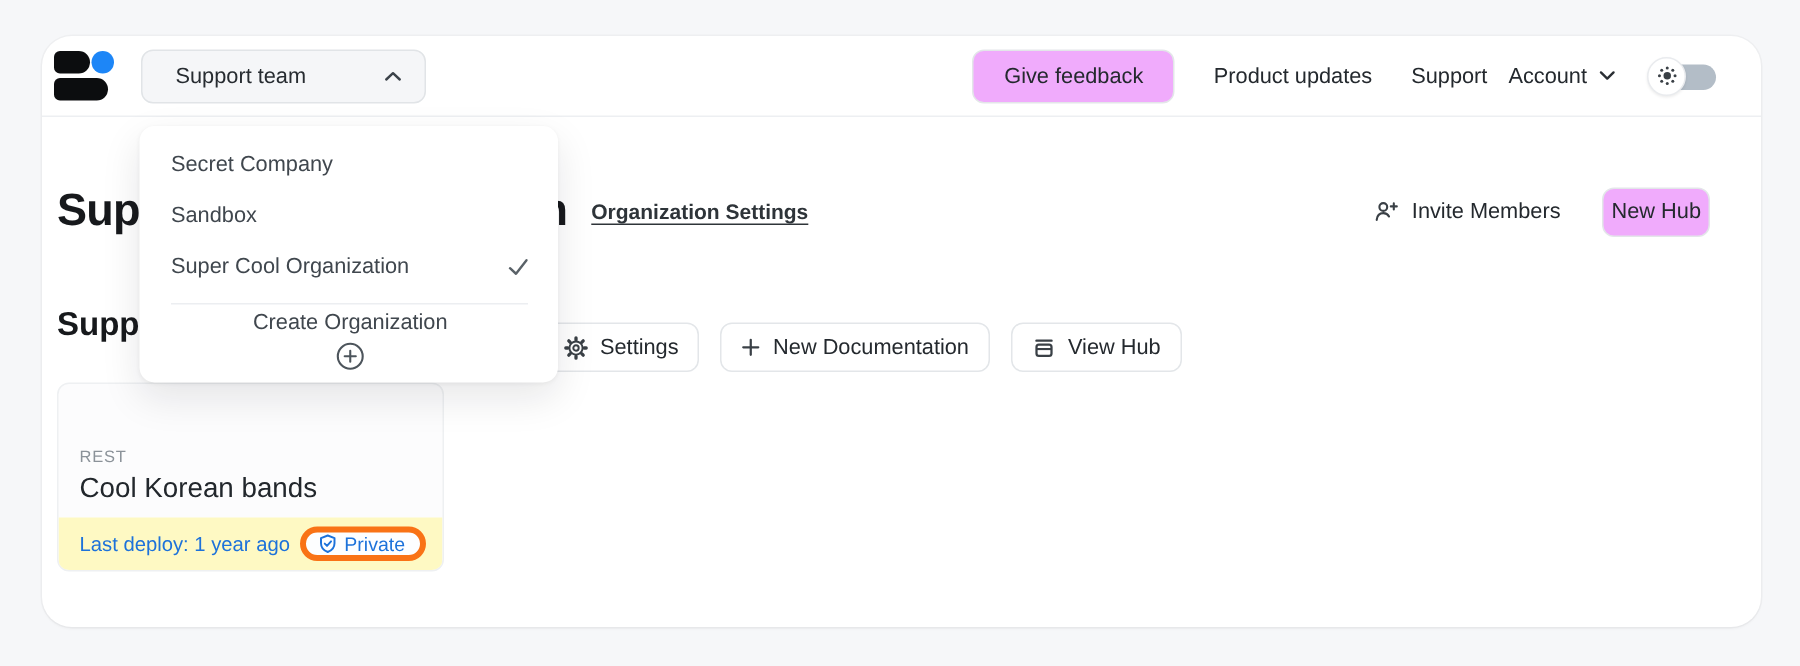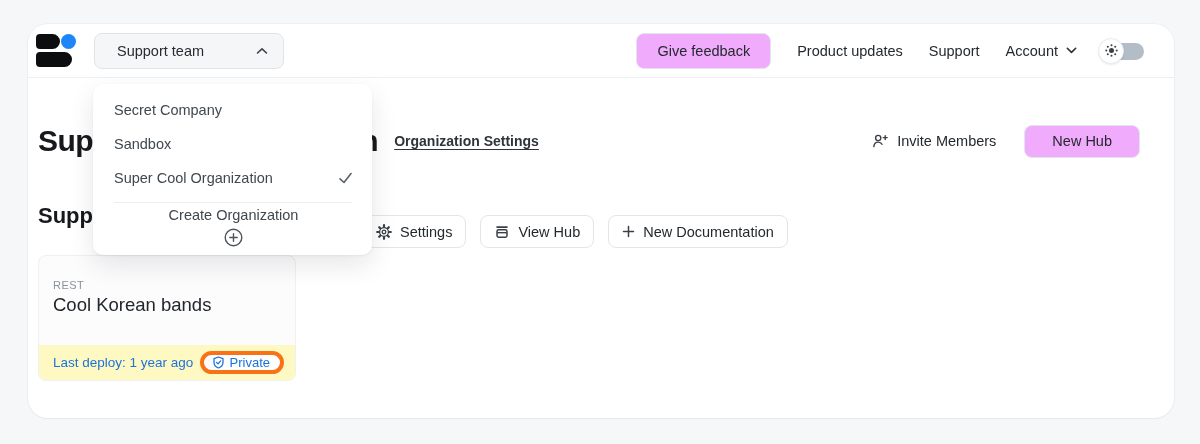--- a/index.html
+++ b/index.html
@@ -43,56 +43,56 @@
     padding:0 15px 0 22px; font-size:14.5px; color:#272c31; cursor:pointer;
   }
   .btn {
     height:36px; padding:0 20px; background:#f0abfc;
     border:1px solid #e3e6e9; border-radius:8px;
     display:flex; align-items:center; font-size:14.5px; color:#24292e;
     cursor:pointer; white-space:nowrap;
   }
   .gf-btn { margin-left:auto; }
   .nav-link { margin-left:26px; font-size:14.5px; color:#24292e; cursor:pointer; white-space:nowrap; }
-  .account { margin-left:26px; display:flex; align-items:center; gap:8px; font-size:14.5px; cursor:pointer; }
+  .account { margin-left:14px; display:flex; align-items:center; gap:8px; font-size:14.5px; cursor:pointer; }
   .toggle { position:relative; margin-left:21px; width:46px; height:26px; cursor:pointer; flex:none; }
   .toggle .track { position:absolute; left:10px; top:5px; width:36px; height:17px; border-radius:9px; background:#b3bdc7; }
   .toggle .knob {
     position:absolute; left:0; top:0; width:26px; height:26px; border-radius:50%;
     background:#fff; border:1px solid #e9ebee; box-shadow:0 1px 2px rgba(0,0,0,.08);
     display:flex; align-items:center; justify-content:center;
   }
   
   .title-row {
     position:absolute; left:10px; right:34px; top:97px;
     display:flex; align-items:center; height:40px;
   }
   .page-title { font-size:30px; font-weight:700; letter-spacing:-0.5px; color:#17191c; white-space:nowrap; }
   .org-settings {
     margin-left:16px; font-size:14px; font-weight:600; color:#2e3439;
     text-decoration:underline; text-underline-offset:3px; cursor:pointer; white-space:nowrap;
   }
   .title-right { margin-left:auto; display:flex; align-items:center; gap:28px; }
   .invite { display:flex; align-items:center; gap:8px; font-size:14.5px; color:#24292e; cursor:pointer; white-space:nowrap; }
-  .newhub-btn { height:33px; padding:0 27px;text-align:center; }
+  .newhub-btn { height:33px; padding:0 5px;text-align:center; }
   
   .section-row { position:absolute; left:10px; right:34px; top:175px; height:33px; }
   .section-heading { font-size:22px; font-weight:700; color:#17191c; line-height:33px; white-space:nowrap; }
   .section-actions { position:absolute; left:324px; top:16px; display:flex; gap:14px; }
   .btn-sm {
     height:33px; padding:0 13px; background:#fff;
     border:1px solid #e3e6e9; border-radius:8px;
     display:flex; align-items:center; gap:8px;
     font-size:14.5px; color:#24292e; cursor:pointer; white-space:nowrap;
   }
   
   .card {
     position:absolute; left:10px; top:231px; width:258px; height:126px;
     background:#fcfcfd; border:1px solid #eef0f2; border-radius:8px;
-    overflow:hidden; display:flex; flex-direction:column; cursor:pointer;gap:20px;
+    overflow:hidden; display:flex; flex-direction:column; cursor:pointer;
   }
   .card-body { flex:1; padding:0 14px 9px; display:flex; flex-direction:column; justify-content:flex-end; }
   .card-type { font-size:11px; letter-spacing:0.5px; color:#8b9299; margin-bottom:3px; }
   .card-name { font-size:18.5px; color:#22272c; font-weight:500; }
   .card-footer {
     height:35px; background:#fef9c3; flex:none;
     display:flex; align-items:center; justify-content:space-between;
     padding:0 11px 0 14px;
   }
   .deploy { font-size:13.5px; color:#1d72da; font-weight:500; }
@@ -206,35 +206,35 @@
               <g stroke-width="2.2" stroke-linecap="round">
                 <path d="M8,1.2 v1.4 M8,13.4 v1.4 M1.2,8 h1.4 M13.4,8 h1.4 M3.2,3.2 l1,1 M11.8,11.8 l1,1 M12.8,3.2 l-1,1 M4.2,11.8 l-1,1"></path>
               </g>
             </g>
           </svg>
         </span>
         <span>Settings</span>
       </div>
       <div class="btn-sm">
         <span>
+          <svg width="13" height="13" viewBox="0 0 13 13">
+              <path d="M6.5,1.5 v10 M1.5,6.5 h10" stroke="#3a4046" stroke-width="1.5" stroke-linecap="round" fill="none"></path>
+            </svg>
+        </span>
+        <span>New Documentation</span>
+      </div>
+      <div class="btn-sm">
+        <span>
           <svg width="16" height="16" viewBox="0 0 16 16">
             <path d="M3,3.1 h10" stroke="#3a4046" stroke-width="1.6" stroke-linecap="round" fill="none"></path>
             <rect x="3" y="5.8" width="10" height="7.4" rx="1.6" fill="none" stroke="#3a4046" stroke-width="1.5"></rect>
             <path d="M3.2,8.7 h9.6" stroke="#3a4046" stroke-width="1.4" fill="none"></path>
           </svg>
         </span>
         <span>View Hub</span>
-      </div>
-      <div class="btn-sm">
-        <span>
-          <svg width="13" height="13" viewBox="0 0 13 13">
-              <path d="M6.5,1.5 v10 M1.5,6.5 h10" stroke="#3a4046" stroke-width="1.5" stroke-linecap="round" fill="none"></path>
-            </svg>
-        </span>
-        <span>New Documentation</span>
       </div>
     </div>
   </div>
 
   <div class="card">
     <div class="card-body">
       <div class="card-type">REST</div>
       <div class="card-name">Cool Korean bands</div>
     </div>
     <div class="card-footer">

